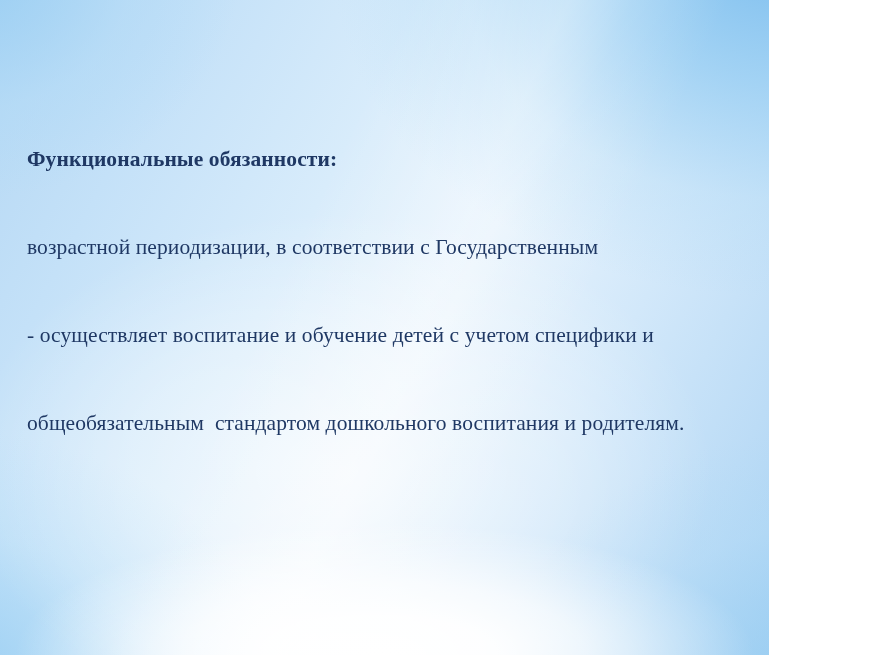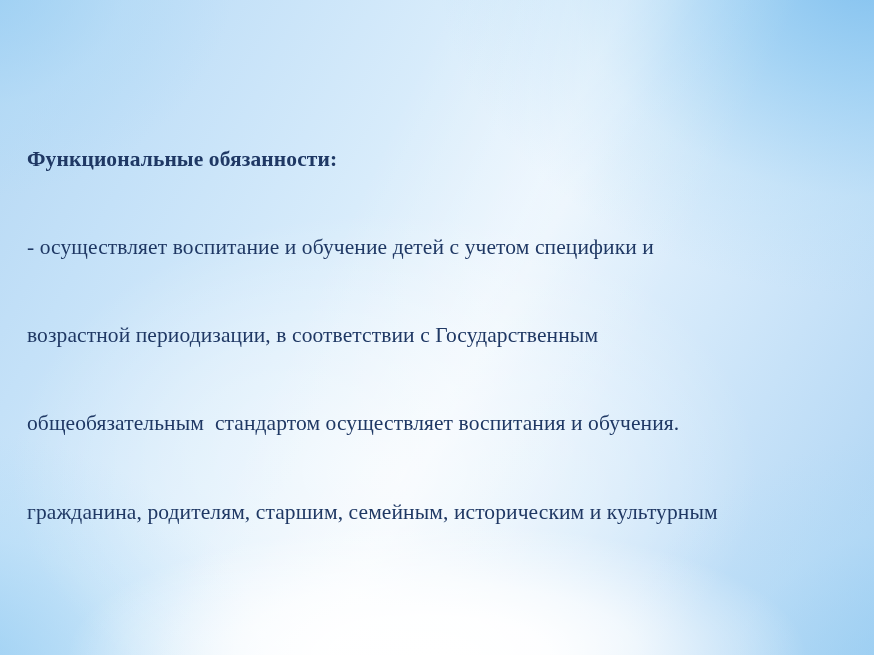--- a/index.html
+++ b/index.html
@@ -9,21 +9,21 @@
   }
   body {
     width: 874px;
     height: 655px;
     overflow: hidden;
     font-family: "Liberation Serif", "DejaVu Serif", serif;
   }
 
   #slide {
     position: relative;
-    width: 874px;
+    width: 769px;
     height: 655px;
     overflow: hidden;
     background-color: #bcdcf7;
   }
 
   
   .bg-layer {
     position: absolute;
     inset: 0;
     pointer-events: none;
@@ -115,24 +115,23 @@
   <div class="bg-layer bg-topright"></div>
   <div class="bg-layer bg-topleft"></div>
   <div class="bg-layer bg-bottomleft"></div>
   <div class="bg-layer bg-bottomright"></div>
   <div class="bg-layer bg-center-light"></div>
   <div class="bg-layer bg-streak"></div>
   <div class="bg-layer bg-glow"></div>
 
   <div id="content">
     <span class="line heading">Функциональные обязанности:</span>
+    <span class="line">возрастной периодизации, в соответствии с Государственным</span>
     <span class="line">- осуществляет воспитание и обучение детей с учетом специфики и</span>
-    <span class="line">возрастной периодизации, в соответствии с Государственным</span>
-    <span class="line">общеобязательным  стандартом осуществляет воспитания и обучения.</span>
-    <span class="line">гражданина, родителям, старшим, семейным, историческим и культурным</span>
+    <span class="line">общеобязательным  стандартом дошкольного воспитания и родителям.</span>
     
     
     
     
     
     
     
     
   </div>
 

